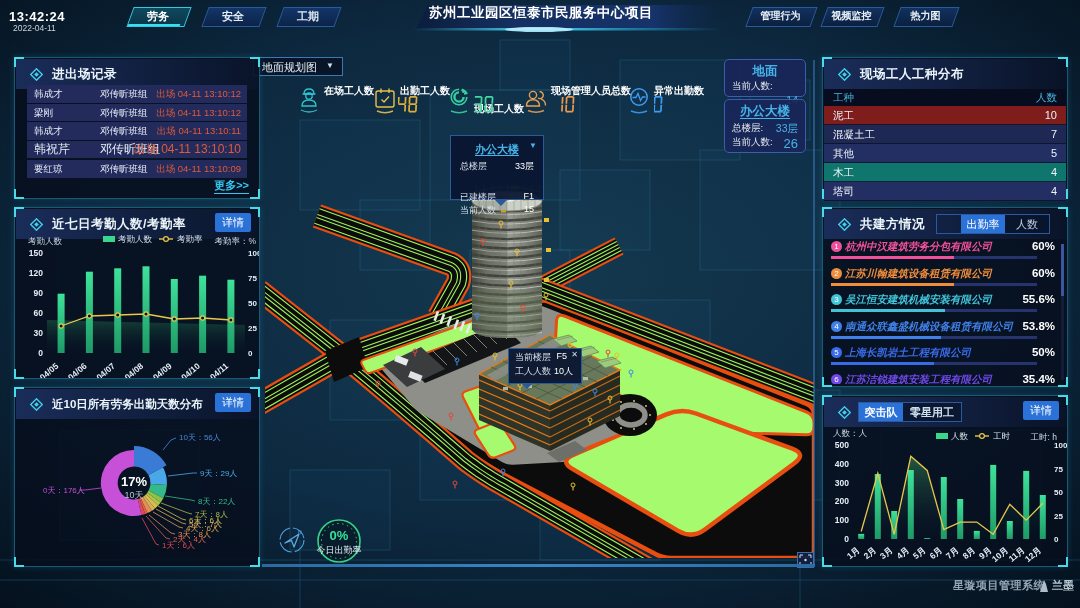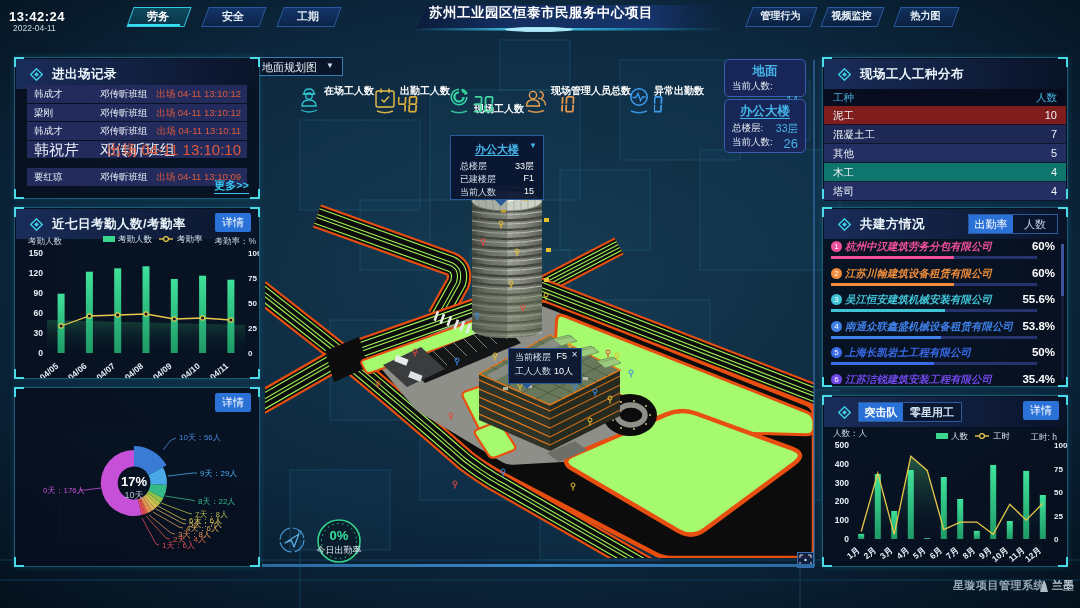--- a/index.html
+++ b/index.html
@@ -537,21 +537,21 @@
         <span style="position:absolute;left:7px;color:#e8eef5;font-size:9.5px;">当前人数:</span>
         <span style="position:absolute;right:7px;color:#45b4e8;font-size:13px;">26</span>
       </div>
     </div>
 <div style="position:absolute;left:450px;top:135px;width:92px;height:63px;background:rgba(10,22,48,0.95);border:1px solid #2a5a9a;">
 <div style="text-align:center;margin-top:3px;"><span style="color:#45b4e8;font-size:11px;font-weight:bold;border-bottom:1px solid #45b4e8;">办公大楼</span><span style="color:#45b4e8;font-size:8px;position:absolute;right:6px;top:5px;">▼</span></div>
 <div style="position:relative;height:13px;margin-top:3px;">
         <span style="position:absolute;left:9px;color:#d8e2ec;font-size:9px;">总楼层</span>
         <span style="position:absolute;right:9px;color:#fff;font-size:9px;">33层</span>
       </div>
-<div style="position:relative;height:13px;">
+<div style="position:relative;height:13px;margin-top:18px;">
         <span style="position:absolute;left:9px;color:#d8e2ec;font-size:9px;">已建楼层</span>
         <span style="position:absolute;right:9px;color:#fff;font-size:9px;">F1</span>
       </div>
 <div style="position:relative;height:13px;">
         <span style="position:absolute;left:9px;color:#d8e2ec;font-size:9px;">当前人数</span>
         <span style="position:absolute;right:9px;color:#fff;font-size:9px;">15</span>
       </div>
 <div style="position:absolute;left:43px;bottom:-7px;width:0;height:0;border-left:7px solid transparent;border-right:7px solid transparent;border-top:7px solid #2a5a9a;"></div>
     </div>
 <div style="position:absolute;left:508px;top:348px;width:72px;height:34px;background:rgba(10,22,48,0.95);border:1px solid #2a5a9a;">
@@ -621,21 +621,21 @@
 <div style="position:relative;height:17.5px;margin-bottom:1px;background:#222b5c;color:#e8eef6;font-size:9.5px;line-height:17.5px;">
         <span style="position:absolute;left:7px;">梁刚</span>
         <span style="position:absolute;left:73px;">邓传昕班组</span>
         <span style="position:absolute;right:6px;color:#e05a3a;">出场 04-11 13:10:12</span>
       </div>
 <div style="position:relative;height:17.5px;margin-bottom:1px;background:#222b5c;color:#e8eef6;font-size:9.5px;line-height:17.5px;">
         <span style="position:absolute;left:7px;">韩成才</span>
         <span style="position:absolute;left:73px;">邓传昕班组</span>
         <span style="position:absolute;right:6px;color:#e05a3a;">出场 04-11 13:10:11</span>
       </div>
-<div style="position:relative;height:17.5px;margin-bottom:10px;background:#222b5c;color:#e8eef6;font-size:15px;line-height:17.5px;">
+<div style="position:relative;height:17.5px;margin-bottom:2px;background:#222b5c;color:#e8eef6;font-size:12px;line-height:17.5px;">
         <span style="position:absolute;left:7px;">韩祝芹</span>
         <span style="position:absolute;left:73px;">邓传昕班组</span>
         <span style="position:absolute;right:6px;color:#e05a3a;">出场 04-11 13:10:10</span>
       </div>
 <div style="position:relative;height:17.5px;margin-bottom:1px;background:#222b5c;color:#e8eef6;font-size:9.5px;line-height:17.5px;">
         <span style="position:absolute;left:7px;">要红琼</span>
         <span style="position:absolute;left:73px;">邓传昕班组</span>
         <span style="position:absolute;right:6px;color:#e05a3a;">出场 04-11 13:10:09</span>
       </div>
 </div>
@@ -732,20 +732,27 @@
       <i class="v"></i>
     </div>
   <div class="corner c-bl">
       <i class="h"></i>
       <i class="v"></i>
     </div>
     <div class="corner c-br">
       <i class="h"></i>
       <i class="v"></i>
     </div>
+  <div class="phead">
+    <svg class="dm" viewBox="0 0 14 14">
+        <rect x="2.6" y="2.6" width="8.8" height="8.8" fill="none" stroke="#3fd2ea" stroke-width="1.4" transform="rotate(45 7 7)"></rect>
+        <rect x="5.2" y="5.2" width="3.6" height="3.6" fill="#3fd2ea" transform="rotate(45 7 7)"></rect>
+      </svg>
+    <span class="tit" style="font-size:11.5px;letter-spacing:0;">近10日所有劳务出勤天数分布</span>
+  </div>
   <div class="btn-det">详情</div>
   <svg id="donut" style="position:absolute;left:0;top:0;" width="244" height="178" viewBox="0 0 244 178">
 <path d="M119.0 58.0 A37 37 0 0 1 151.5 77.3 L133.5 87.1 A16.5 16.5 0 0 0 119.0 78.5 Z" fill="#3a7bd5"></path>
 <path d="M148.0 79.2 A33 33 0 0 1 151.9 96.9 L135.5 95.9 A16.5 16.5 0 0 0 133.5 87.1 Z" fill="#4aa8e8"></path>
 <path d="M151.9 96.9 A33 33 0 0 1 148.3 110.2 L133.6 102.6 A16.5 16.5 0 0 0 135.5 95.9 Z" fill="#35b989"></path>
 <path d="M148.3 110.2 A33 33 0 0 1 145.6 114.5 L132.3 104.7 A16.5 16.5 0 0 0 133.6 102.6 Z" fill="#8bc34a"></path>
 <path d="M145.6 114.5 A33 33 0 0 1 143.2 117.4 L131.1 106.2 A16.5 16.5 0 0 0 132.3 104.7 Z" fill="#b5c24a"></path>
 <path d="M143.2 117.4 A33 33 0 0 1 140.0 120.5 L129.5 107.7 A16.5 16.5 0 0 0 131.1 106.2 Z" fill="#d4c050"></path>
 <path d="M140.0 120.5 A33 33 0 0 1 136.9 122.7 L128.0 108.8 A16.5 16.5 0 0 0 129.5 107.7 Z" fill="#d8b060"></path>
 <path d="M136.9 122.7 A33 33 0 0 1 132.5 125.1 L125.7 110.1 A16.5 16.5 0 0 0 128.0 108.8 Z" fill="#e09050"></path>
@@ -847,21 +854,21 @@
     <div class="corner c-br">
       <i class="h"></i>
       <i class="v"></i>
     </div>
   <div class="phead">
     <svg class="dm" viewBox="0 0 14 14">
         <rect x="2.6" y="2.6" width="8.8" height="8.8" fill="none" stroke="#3fd2ea" stroke-width="1.4" transform="rotate(45 7 7)"></rect>
         <rect x="5.2" y="5.2" width="3.6" height="3.6" fill="#3fd2ea" transform="rotate(45 7 7)"></rect>
       </svg>
     <span class="tit">共建方情况</span>
-    <div style="position:absolute;right:8px;top:5px;display:flex;border:1px solid #2a5a9e;">
+    <div style="position:absolute;right:16px;top:5px;display:flex;border:1px solid #2a5a9e;padding-left:24px;">
       <div style="width:44px;height:18px;background:#2a72d8;color:#fff;font-size:11px;text-align:center;line-height:18px;">出勤率</div>
       <div style="width:44px;height:18px;background:rgba(10,20,45,0.8);color:#bcd2e2;font-size:11px;text-align:center;line-height:18px;">人数</div>
     </div>
   </div>
   <div id="p5rows" style="position:absolute;left:8px;top:32px;width:226px;height:144px;overflow:hidden;">
 <div style="position:relative;height:26.5px;">
  <span style="position:absolute;left:0;top:1px;width:11px;height:11px;border-radius:50%;background:#f0509a;color:#fff;font-size:8px;text-align:center;line-height:11px;">1</span>
  <span style="position:absolute;left:14px;top:0;color:#f0509a;font-size:10.5px;font-style:italic;font-weight:bold;white-space:nowrap;">杭州中汉建筑劳务分包有限公司</span>
  <span style="position:absolute;right:2px;top:0;color:#fff;font-size:11.5px;font-weight:bold;">60%</span>
  <div style="position:absolute;left:0;top:16px;width:206px;height:3px;background:#26336e;"></div>

